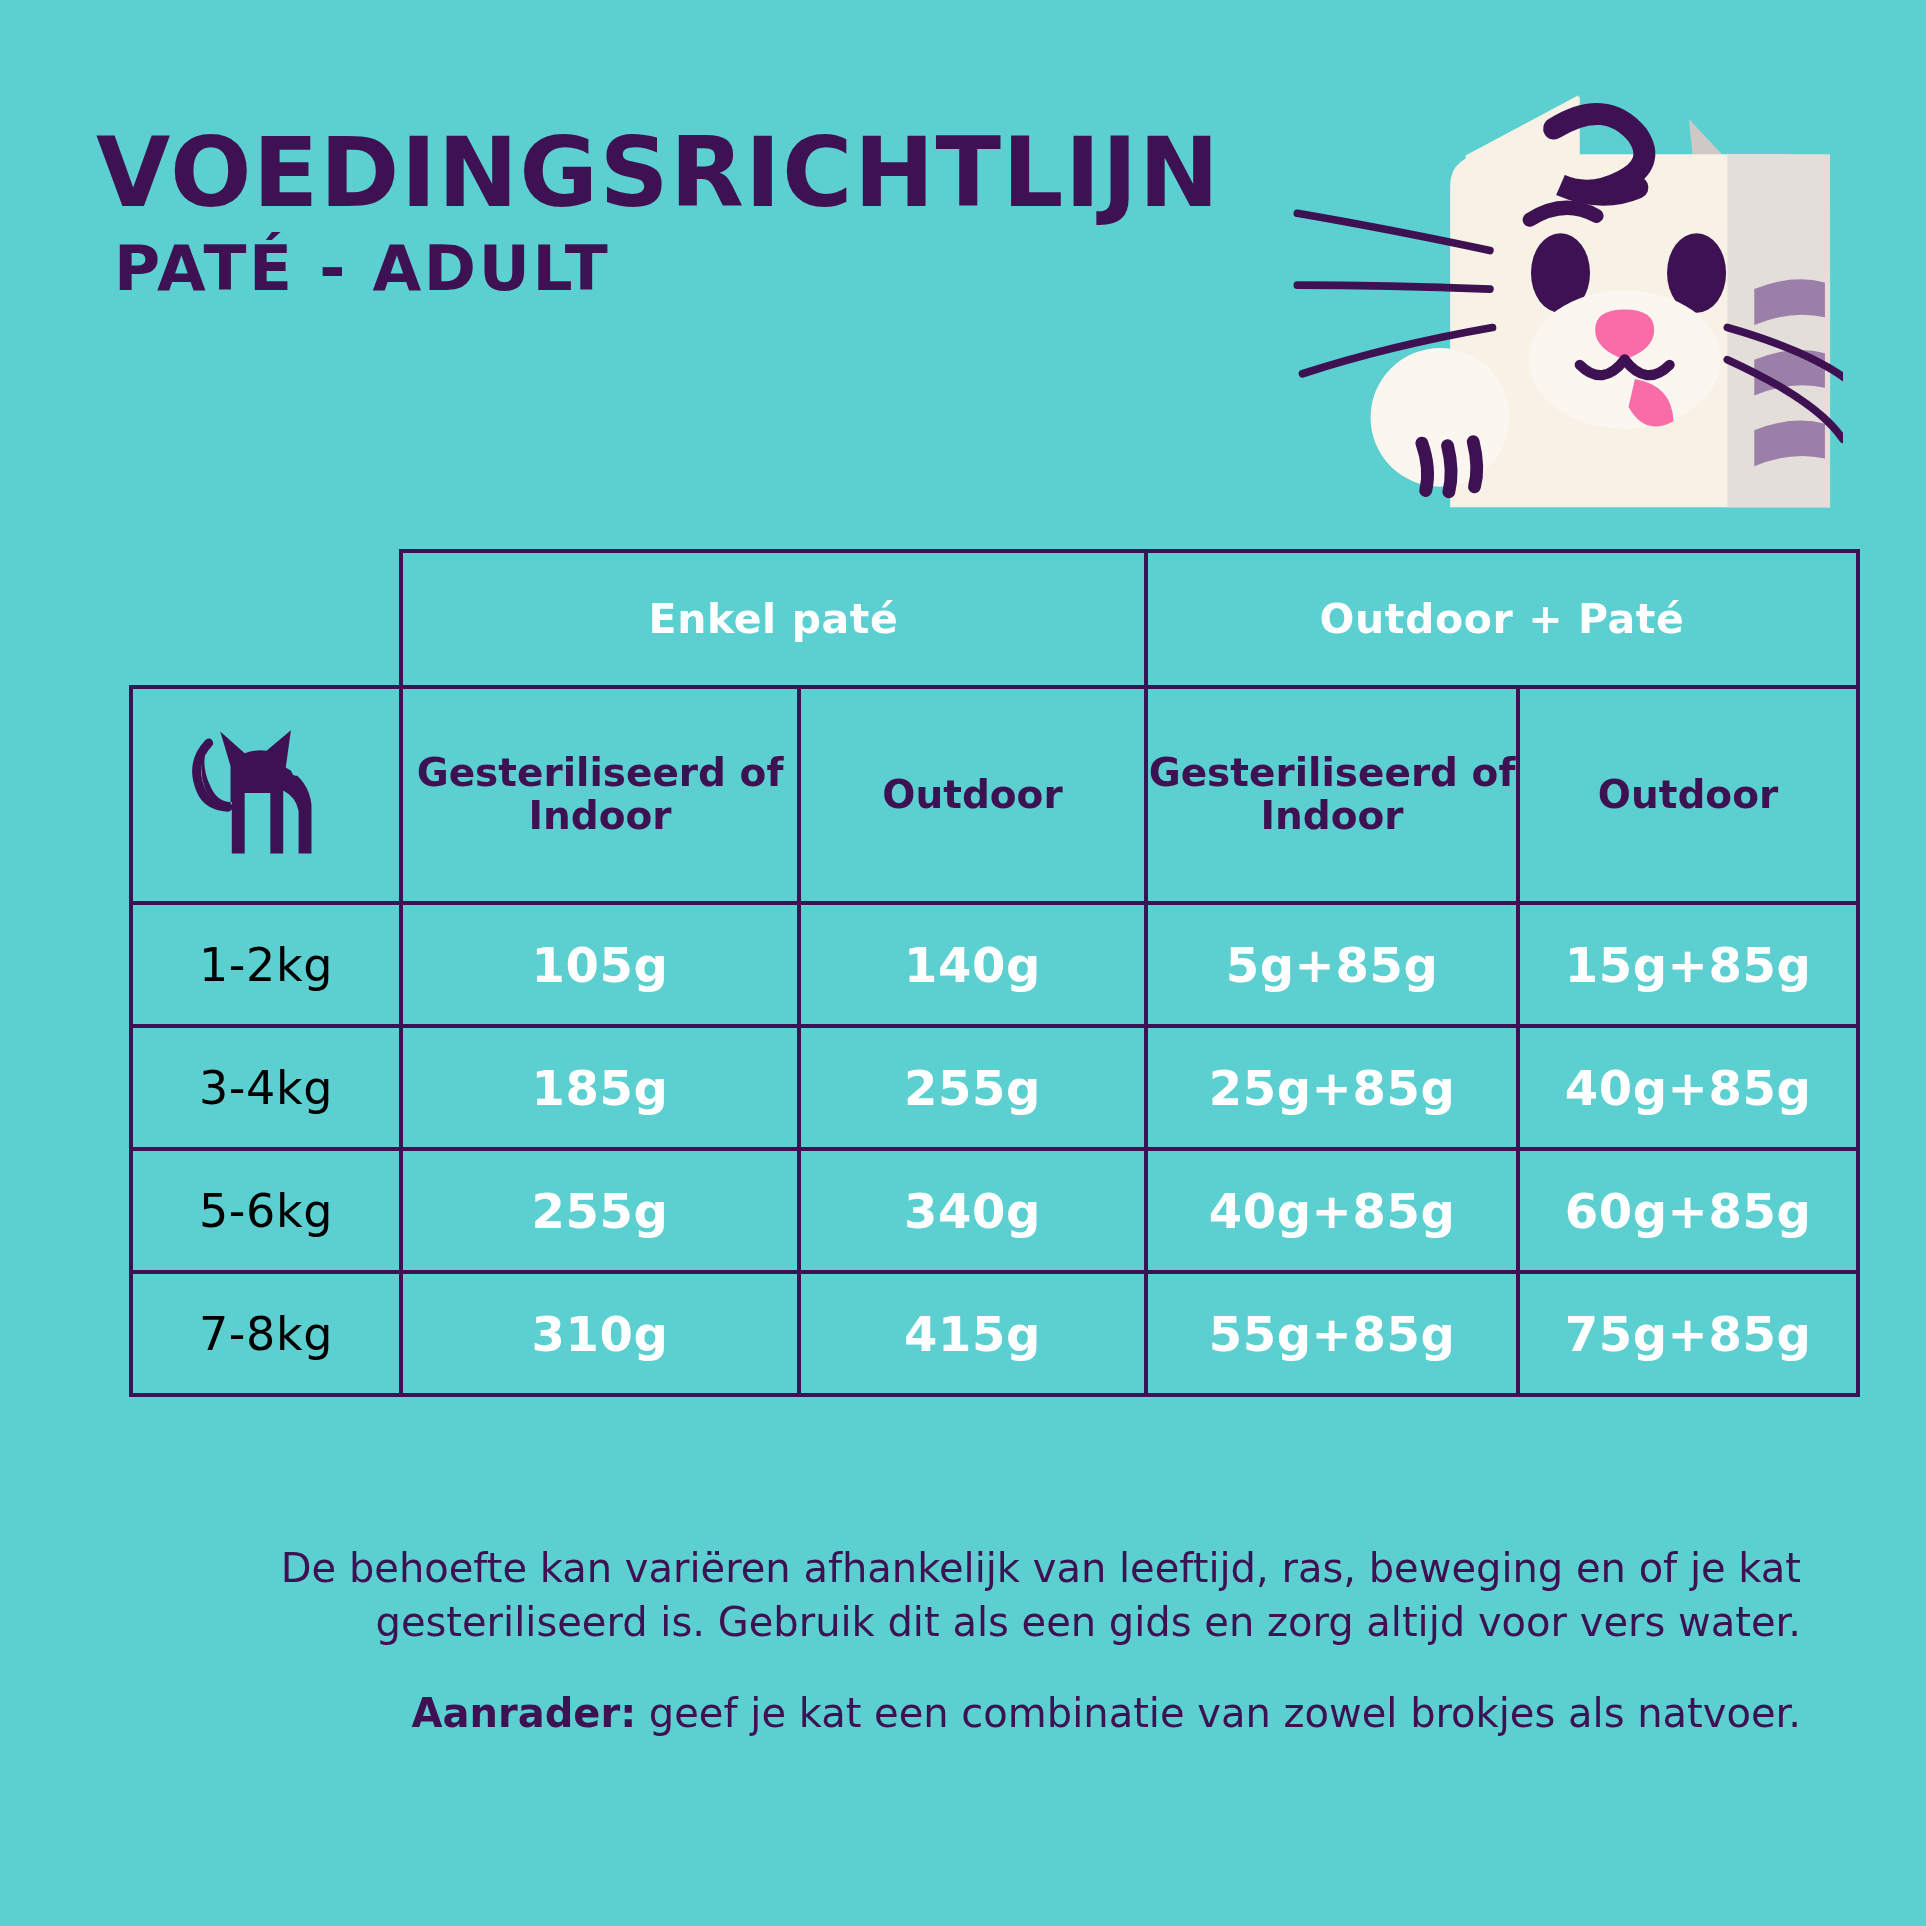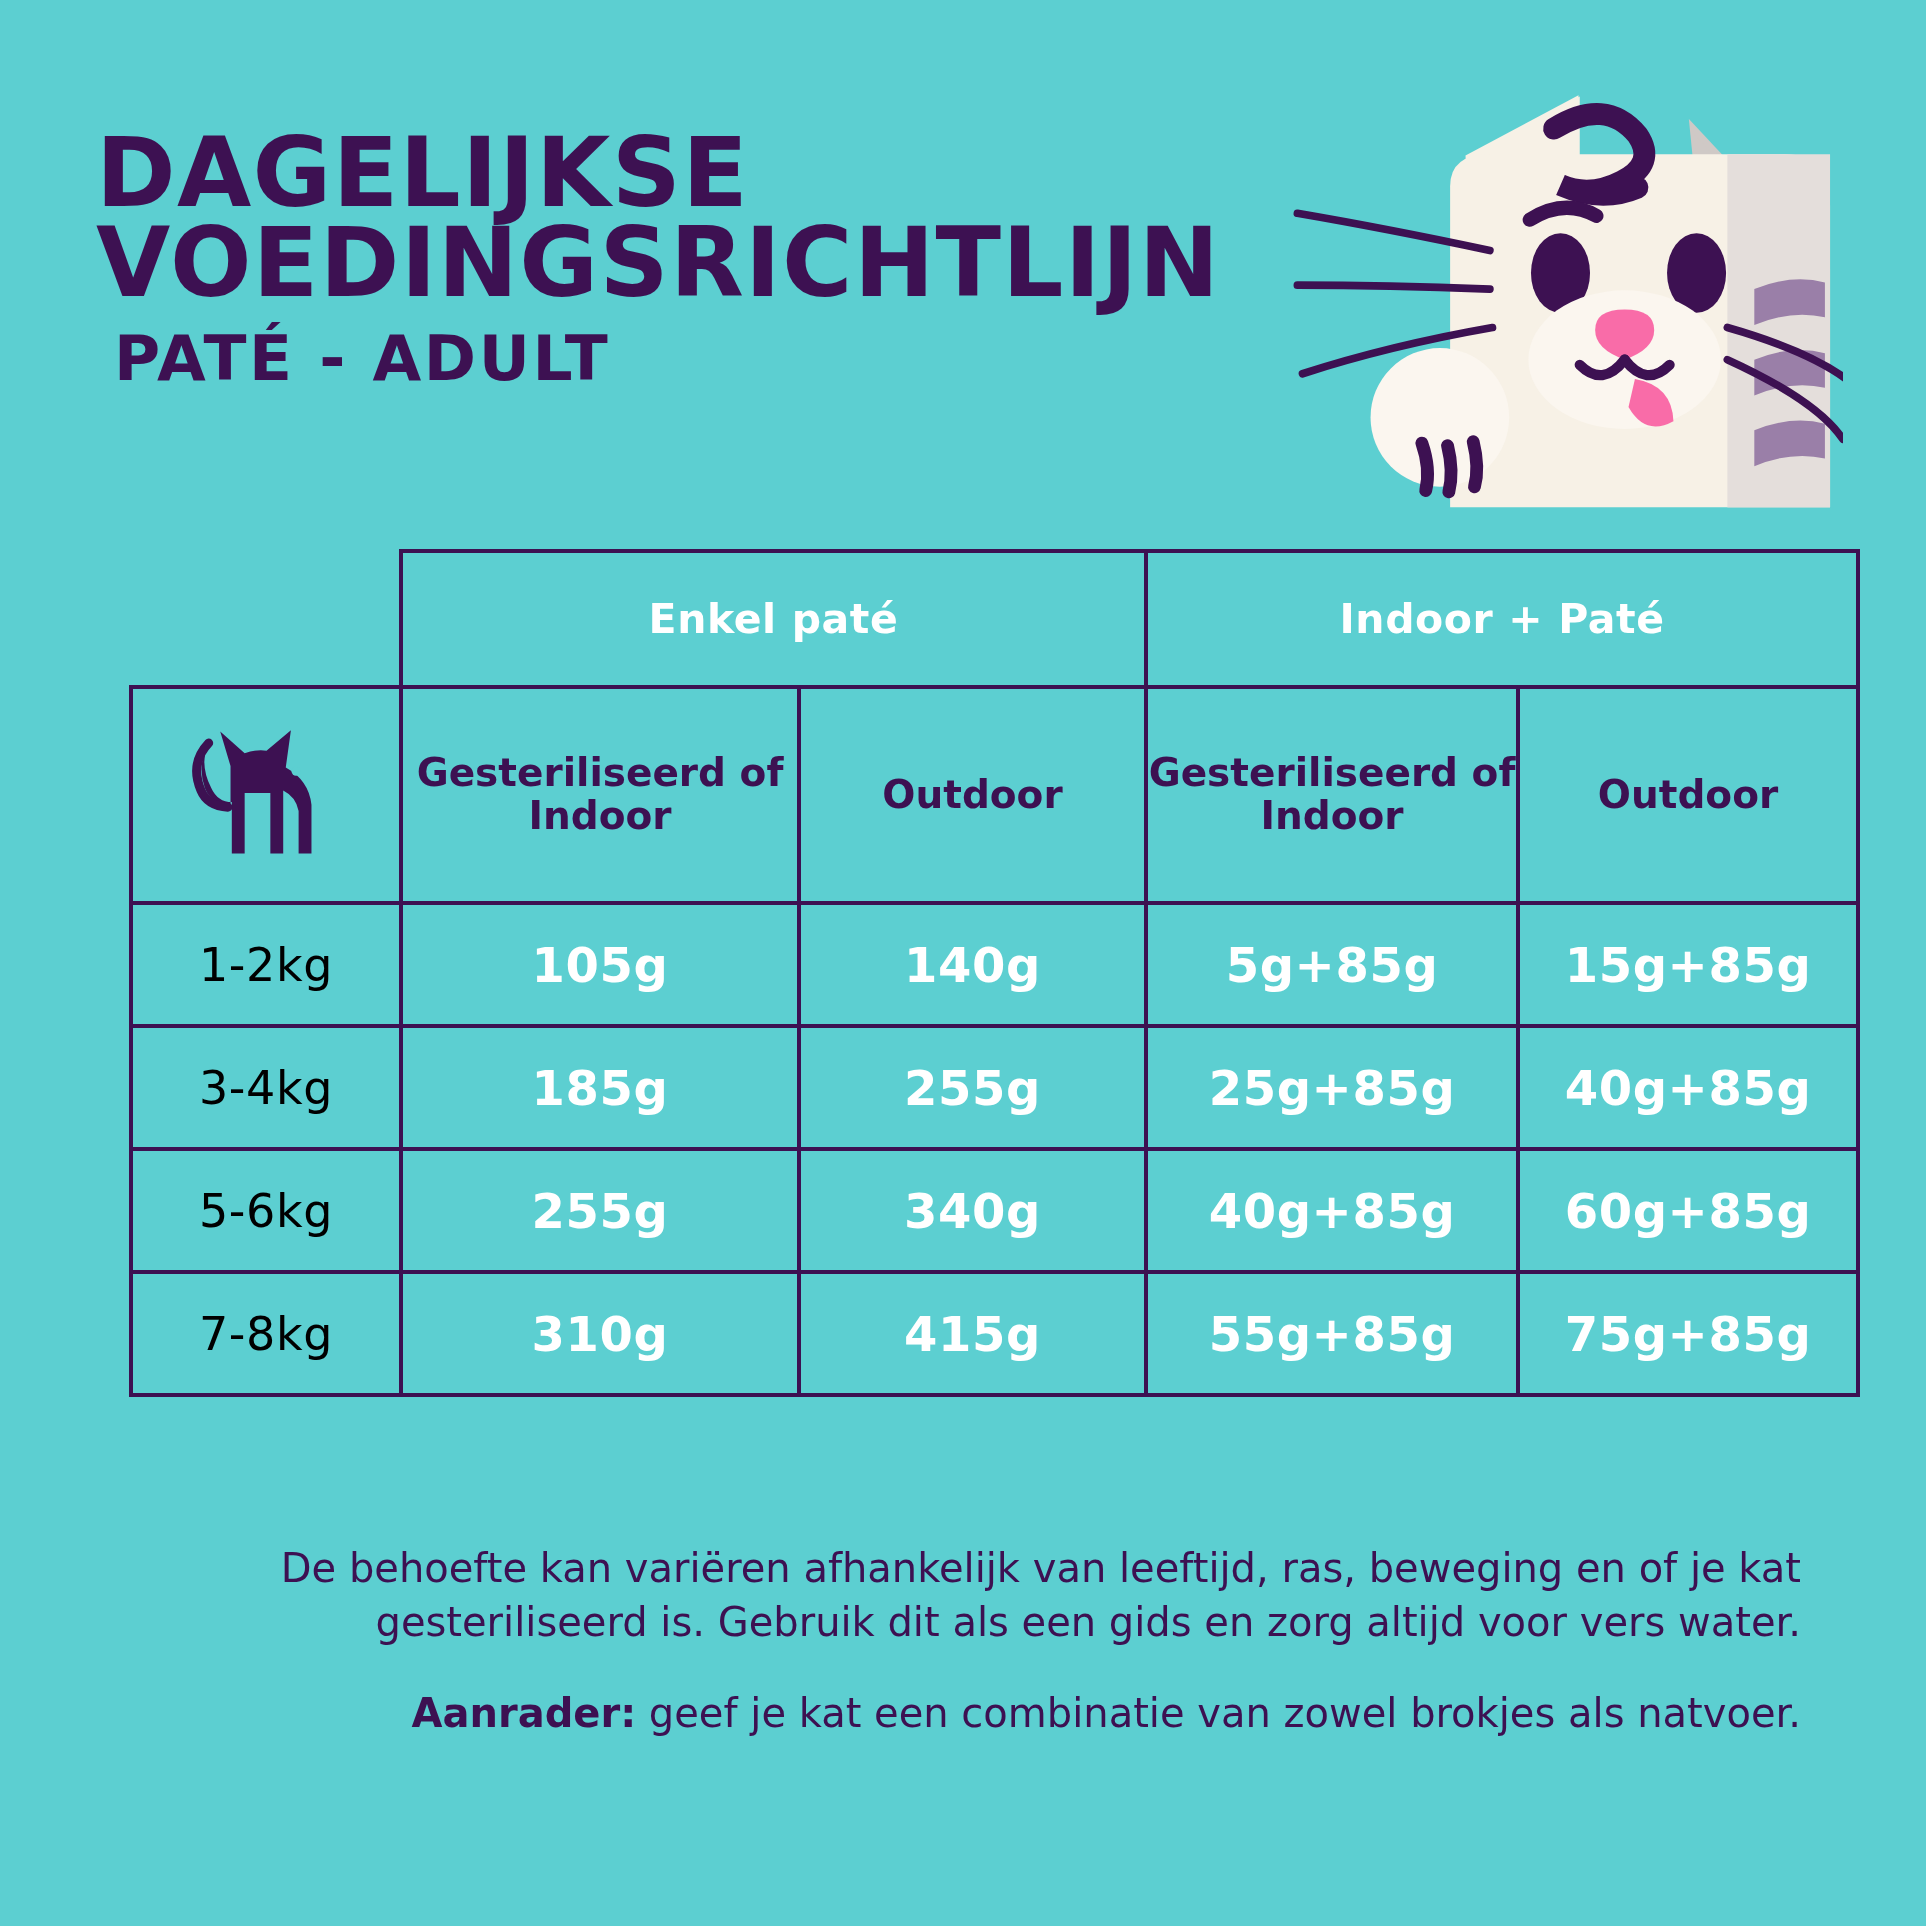--- a/index.html
+++ b/index.html
@@ -138,21 +138,20 @@
   }
   .note-p.second { margin-bottom: 0; }
   .note-strong { font-weight: bold; }
 </style>
 </head>
 <body>
 
 <div class="page">
 
   <div class="title-block">
-    <div class="title-line title-1">DAGELIJKSE</div>
     <div class="title-line title-2">VOEDINGSRICHTLIJN</div>
     <div class="subtitle">PATÉ - ADULT</div>
   </div>
 
   <div class="cat-wrap">
     <svg class="cat-svg" width="565" height="507" viewBox="0 0 880 790" xmlns="http://www.w3.org/2000/svg">
 
       <path d="M640 95 L860 330 L860 700 L700 700 Z" fill="#cfc9c6"></path>
       <path d="M648 118 L838 330 L838 690 L710 690 Z" fill="#cfc9c6"></path>
 
@@ -203,21 +202,21 @@
         <col style="width:270px">
         <col style="width:398px">
         <col style="width:347px">
         <col style="width:372px">
         <col style="width:340px">
       </colgroup>
       <tbody>
         <tr>
           <td class="blank-cell"></td>
           <td class="grp-head" colspan="2">Enkel paté</td>
-          <td class="grp-head" colspan="2">Indoor + Paté</td>
+          <td class="grp-head" colspan="2">Outdoor + Paté</td>
         </tr>
         <tr>
           <td class="cat-icon-cell">
             <svg class="cat-icon" width="167" height="148" viewBox="0 0 260 230" xmlns="http://www.w3.org/2000/svg">
               <path d="M74 70 L58 16 L96 50 Q112 44 130 46 L168 14 L160 72
                        Q196 92 200 130 L200 206 L180 206 L180 140
                        Q176 118 156 108 L156 206 L136 206 L136 112
                        L96 112 L96 206 L76 206 L76 126
                        Q54 126 44 104 Q26 70 38 36 Q22 70 34 104 Q44 130 74 130 Z" fill="#3d1152"></path>
               <path d="M40 34 Q10 66 28 108 Q38 132 70 134" stroke="#3d1152" stroke-width="14" fill="none" stroke-linecap="round"></path>

